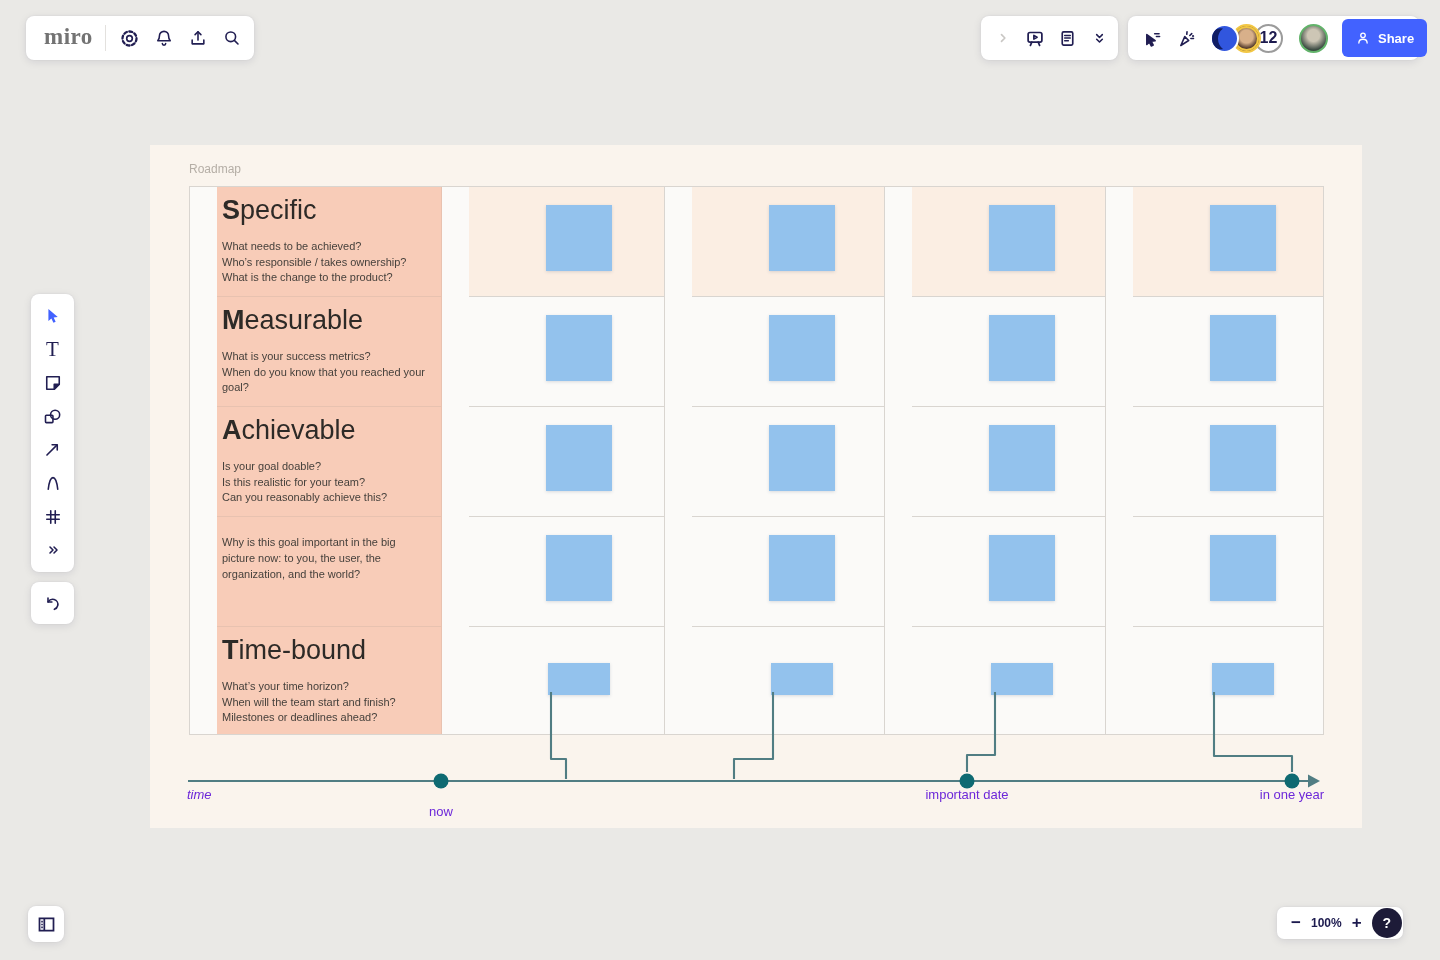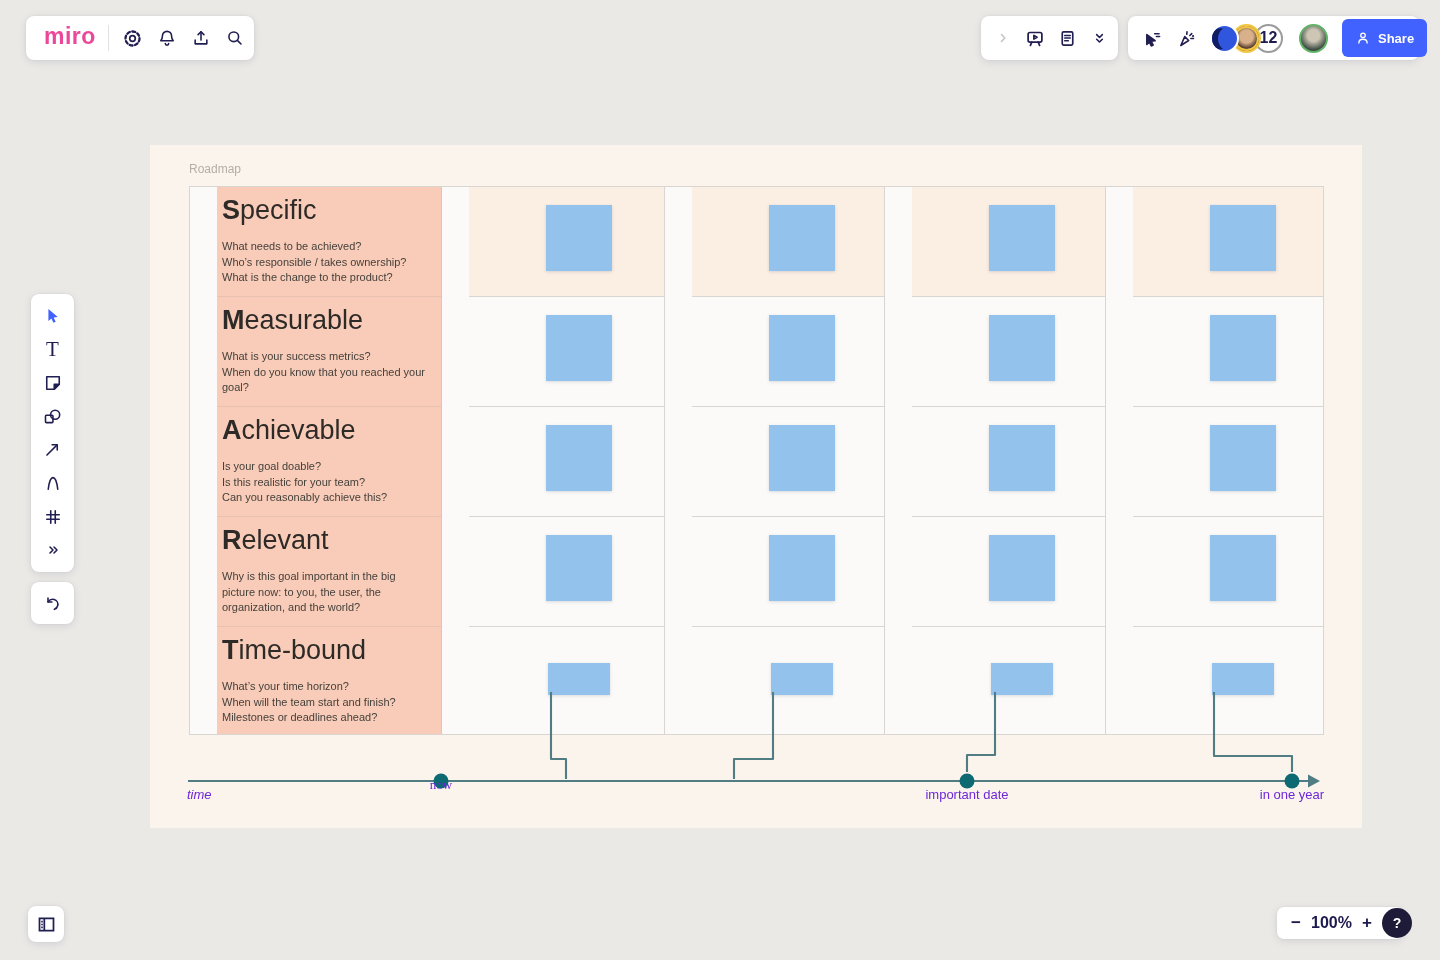--- a/index.html
+++ b/index.html
@@ -25,22 +25,22 @@
   }
   .icon-btn{
     width:32px;height:32px;border:none;background:transparent;border-radius:6px;
     display:flex;align-items:center;justify-content:center;cursor:pointer;flex:0 0 auto;
   }
   svg{display:block;}
 
   
   #topbar-left{left:26px;top:16px;width:228px;height:44px;padding:0 10px;gap:2px;}
   .logo{
-    font-size:23px;font-weight:700;color:#ec4899;letter-spacing:0.5px;
-    padding:0 10px 3px 8px;cursor:pointer;
+    font-size:23px;font-weight:700;color:#737373;letter-spacing:0.5px;
+    padding:0 10px 3px 8px;cursor:pointer;font-family:Liberation Serif, serif;
   }
   .v-divider{width:1px;height:26px;background:#e3e1de;margin-right:6px;flex:0 0 auto;}
 
   
   #topbar-tools{left:981px;top:16px;width:137px;height:44px;padding:0 6px;gap:0;}
   #topbar-collab{left:1128px;top:16px;width:291px;height:44px;padding:0 10px 0 8px;gap:2px;}
   .avatar-stack{display:flex;align-items:center;margin-left:6px;}
   .avatar{
     width:29px;height:29px;border-radius:50%;border:2px solid #fff;flex:0 0 auto;
     position:relative;overflow:hidden;cursor:pointer;
@@ -67,21 +67,21 @@
 
   
   #tool-palette{left:31px;top:294px;width:43px;height:278px;flex-direction:column;justify-content:space-between;padding:7px 0;}
   #undo-card{left:31px;top:582px;width:43px;height:42px;justify-content:center;}
   #tool-palette .icon-btn{width:34px;height:30px;}
 
   
   #panel-toggle-card{left:28px;top:906px;width:36px;height:36px;justify-content:center;}
   #zoom-card{left:1277px;top:907px;width:126px;height:32px;padding:0 4px 0 6px;border-radius:7px;}
   #zoom-card .icon-btn{width:26px;height:26px;font-size:17px;color:#1c1a4e;font-weight:700;}
-  .zoom-level{font-size:16px;font-weight:700;color:#1c1a4e;padding:0 2px;}
+  .zoom-level{font-size:12px;font-weight:700;color:#1c1a4e;padding:0 2px;}
   .help-btn{
     width:30px;height:30px;border-radius:50%;border:none;background:#1d1b38;color:#fff;
     font-size:14px;font-weight:700;font-family:inherit;cursor:pointer;flex:0 0 auto;margin-left:2px;
   }
 
   
   #frame{
     position:absolute;left:150px;top:145px;width:1212px;height:683px;
     background:#faf4ed;
   }
@@ -116,21 +116,21 @@
   .sticky{
     position:absolute;left:77px;top:18px;width:66px;height:66px;background:#93c2ed;
     box-shadow:0 1px 3px rgba(60,80,110,0.18);cursor:pointer;
   }
   .sticky.wide{left:79px;top:36px;width:62px;height:32px;}
 
   
   #timeline-svg{position:absolute;left:0;top:0;pointer-events:none;}
   .tl-label{position:absolute;font-size:13px;color:#6d28d9;white-space:nowrap;}
   .tl-time{left:37px;top:642px;font-style:italic;}
-  .tl-now{left:291px;top:632px;transform:translateX(-50%);font-family:Liberation Serif, serif;}
+  .tl-now{left:291px;top:659px;transform:translateX(-50%);}
   .tl-imp{left:817px;top:642px;transform:translateX(-50%);}
   .tl-year{left:1142px;top:642px;transform:translateX(-50%);}
 </style>
 </head>
 <body>
 
 <div class="card" id="topbar-left">
   <div class="logo">miro</div>
   <div class="v-divider"></div>
   <button class="icon-btn">
@@ -367,21 +367,20 @@
       <div class="cell body">
         <div class="sticky" style="background: rgb(147, 194, 237);"></div>
       </div>
       <div class="cell body">
         <div class="sticky" style="background: rgb(147, 194, 237);"></div>
       </div>
       <div class="cell body">
         <div class="sticky" style="background: rgb(147, 194, 237);"></div>
       </div>
       <div class="cell header">
-        <div class="row-title"><span class="letter">R</span><span class="rest">elevant</span></div>
         <div class="row-questions">Why is this goal important in the big picture now: to you, the user, the organization, and the world?</div>
       </div>
       <div class="cell body">
         <div class="sticky" style="background: rgb(147, 194, 237);"></div>
       </div>
       <div class="cell body">
         <div class="sticky" style="background: rgb(147, 194, 237);"></div>
       </div>
       <div class="cell body">
         <div class="sticky" style="background: rgb(147, 194, 237);"></div>

